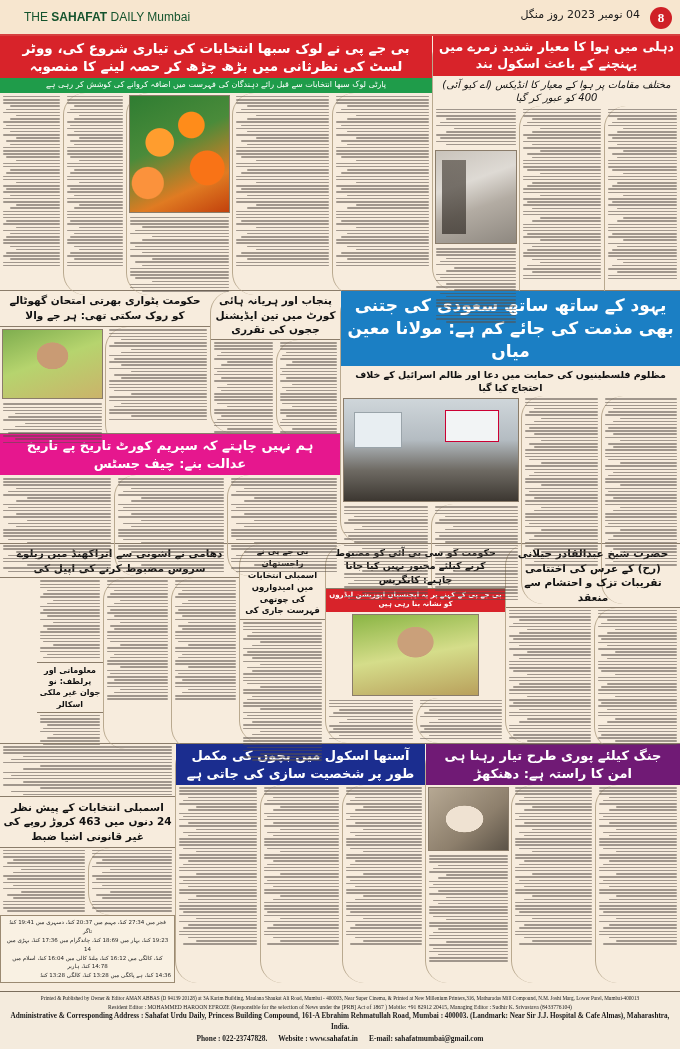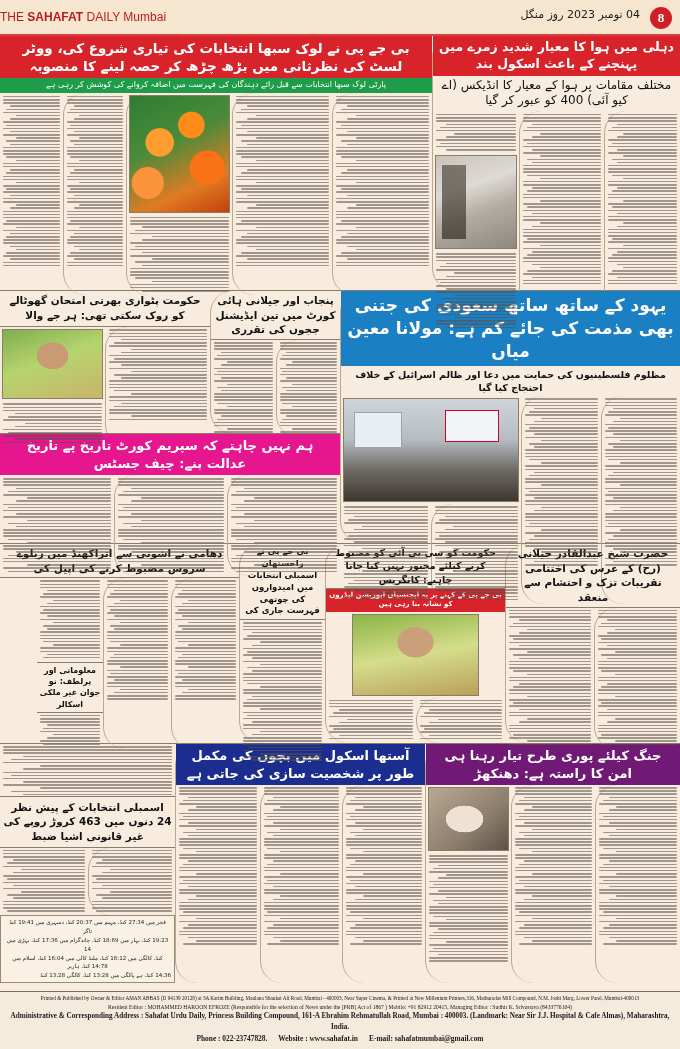--- a/index.html
+++ b/index.html
@@ -43,23 +43,23 @@
     width: 104px; height: 28px;
     background: #e0232b; border-radius: 50%;
     border: 2px solid #f0a000;
     display: flex; align-items: center; justify-content: center;
   }
   .logo-oval span {
     color: #fff; font: bold 16px "DejaVu Sans", sans-serif;
     letter-spacing: 1px;
   }
   .eng-title {
-    position: absolute; left: 0; top: 10px;
+    position: absolute; left: 24px; top: 10px;
     direction: ltr;
-    font: 12px "Liberation Sans", sans-serif; color: #b91c1c;
+    font: 12px "Liberation Sans", sans-serif; color: #14532d;
   }
   .eng-title b { font-weight: bold; }
 
   
   .banner {
     color: #fff;
     padding: 3px 6px;
     font: bold 13px "DejaVu Sans", sans-serif;
     line-height: 1.35;
     text-align: center;
@@ -72,21 +72,21 @@
   .banner.green2  { background: #701a75; }
   .banner.sm      { font-size: 11px; }
 
   .subhead {
     background: #1f9c4a; color: #fff;
     font: 8px "DejaVu Sans", sans-serif;
     padding: 2px 4px; text-align: center; line-height: 1.3;
   }
   .subhead.light {
     background: transparent; color: #111;
-    font-size: 12px; padding: 2px 3px;
+    font-size: 10px; padding: 2px 3px; font-style: italic;
   }
 
   .hl {
     font: bold 12px "DejaVu Sans", sans-serif;
     line-height: 1.4; color: #111;
     text-align: center; padding: 2px 4px;
     direction: rtl;
   }
   .hl.sm  { font-size: 10.5px; }
   .hl.xs  { font-size: 9.5px; }
@@ -817,21 +817,21 @@
                 <div class="ln"></div>
             </div>
           </div>
         </div>
       </div>
     </div>
 
     <div class="col" style="width:340px;">
       <div class="row" style="height:142px;">
         <div class="col colrule" style="width:130px;">
-          <div class="hl sm" style="border-bottom:1px solid #8a7c6a;padding-bottom:2px;">پنجاب اور جیلانی ہائی کورٹ میں تین ایڈیشنل ججوں کی تقرری</div>
+          <div class="hl sm" style="border-bottom:1px solid #8a7c6a;padding-bottom:2px;">پنجاب اور ہریانہ ہائی کورٹ میں تین ایڈیشنل ججوں کی تقرری</div>
           <div class="row" style="flex:1;">
             <div class="txt dense colrule" style="width:65px;padding-top:2px;">
               <div class="ln"></div>
                 <div class="ln"></div>
                 <div class="ln"></div>
                 <div class="ln"></div>
                 <div class="ln"></div>
               <div class="ln"></div>
                 <div class="ln"></div>
                 <div class="ln"></div>

